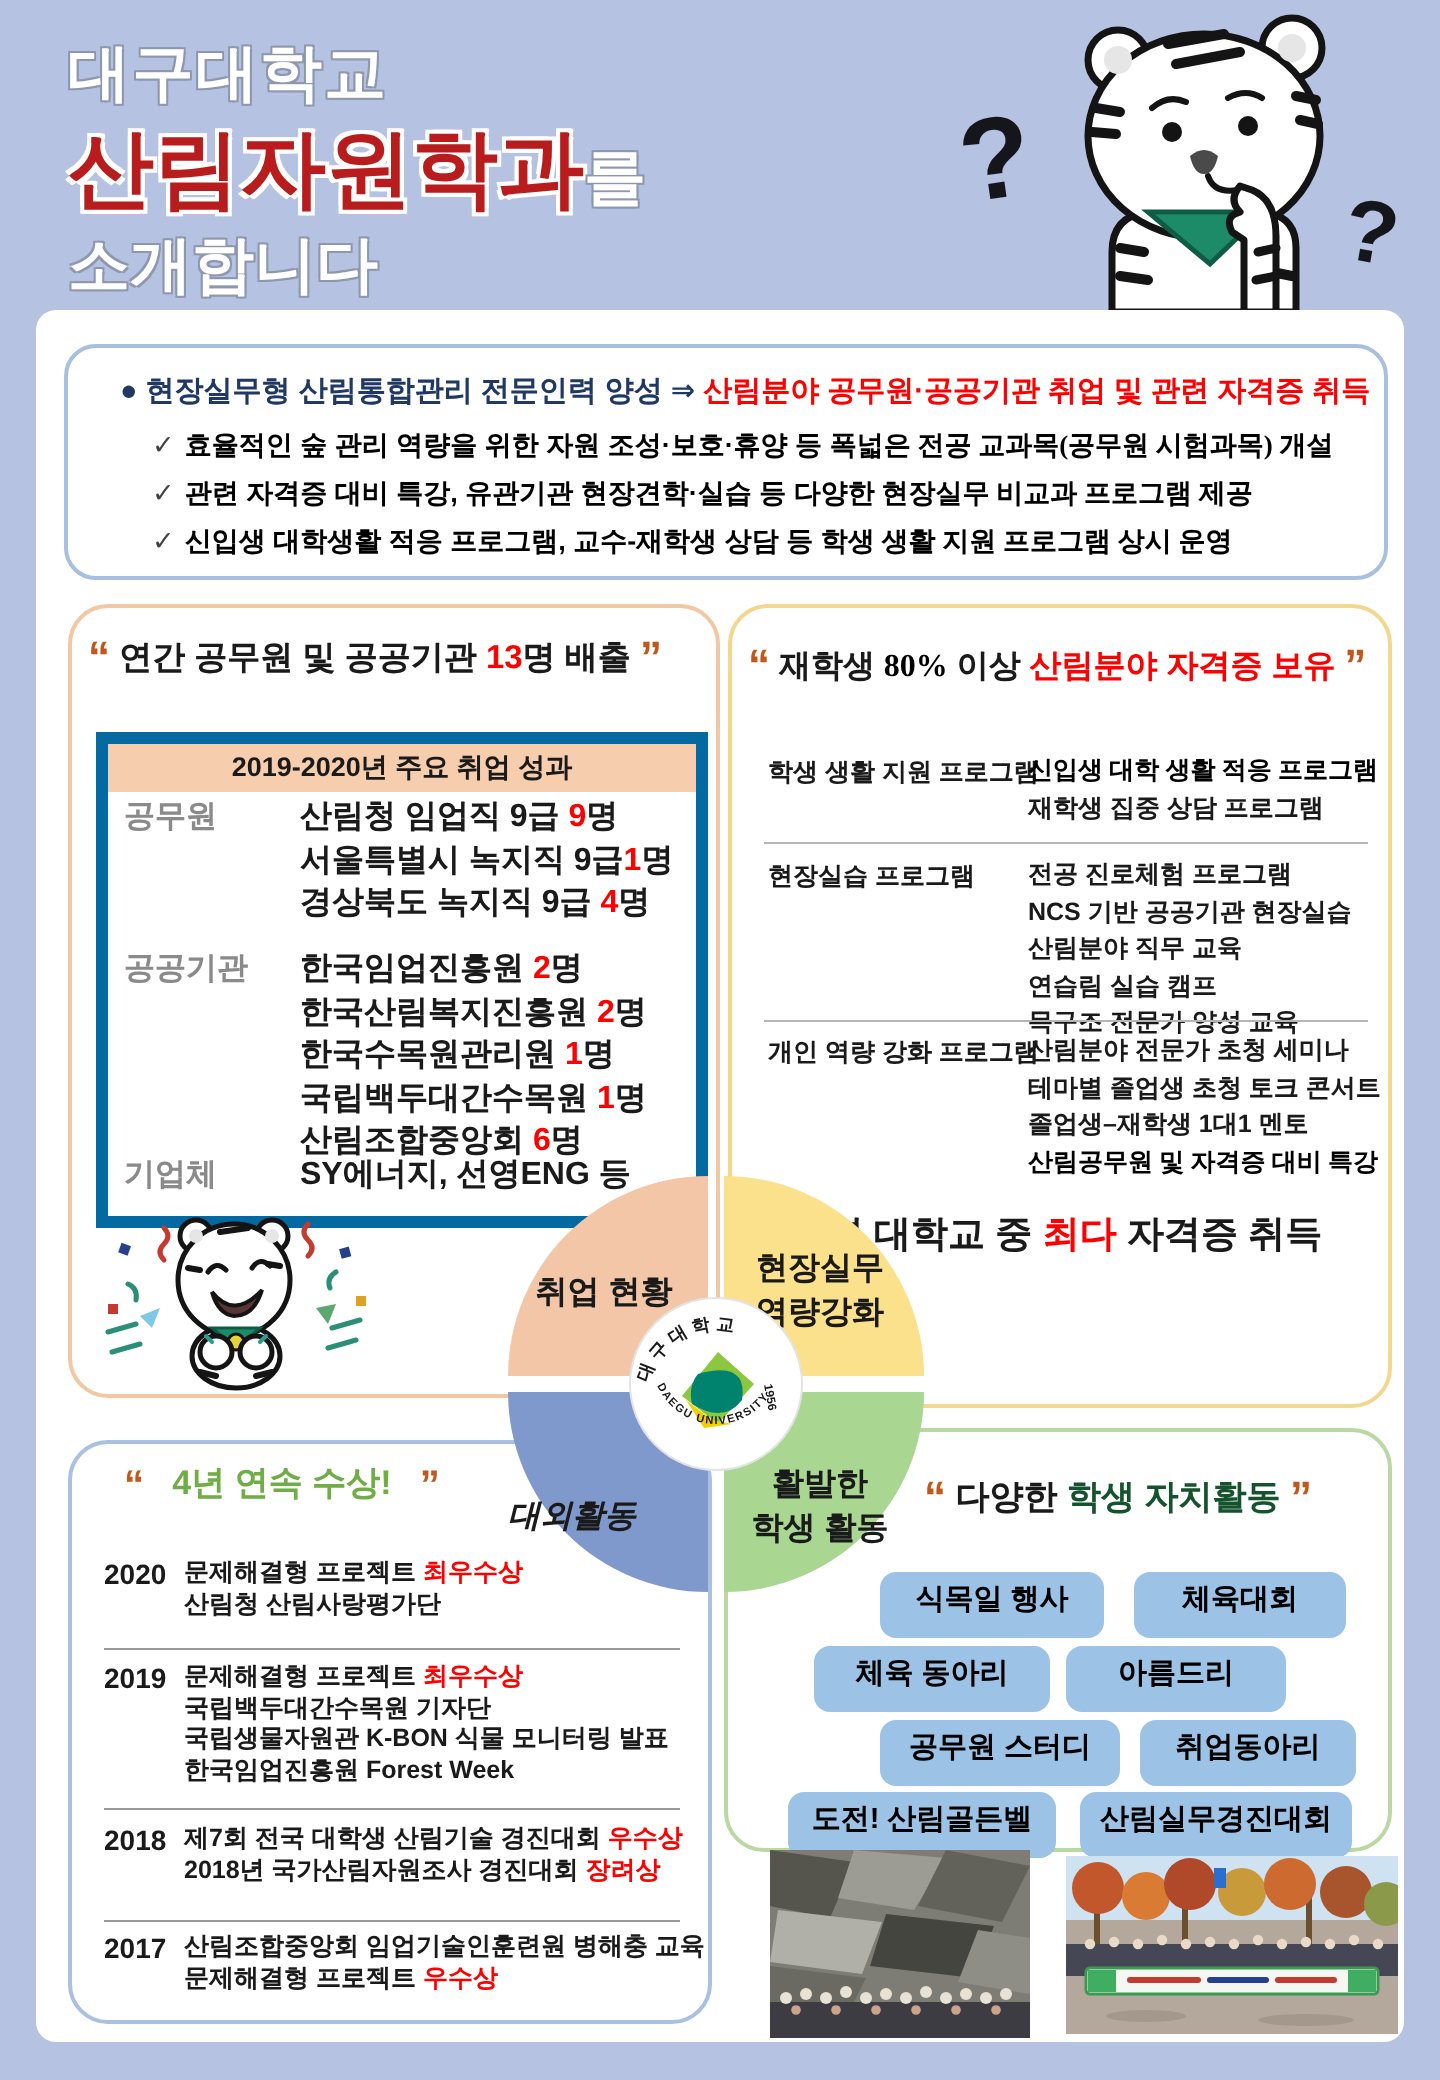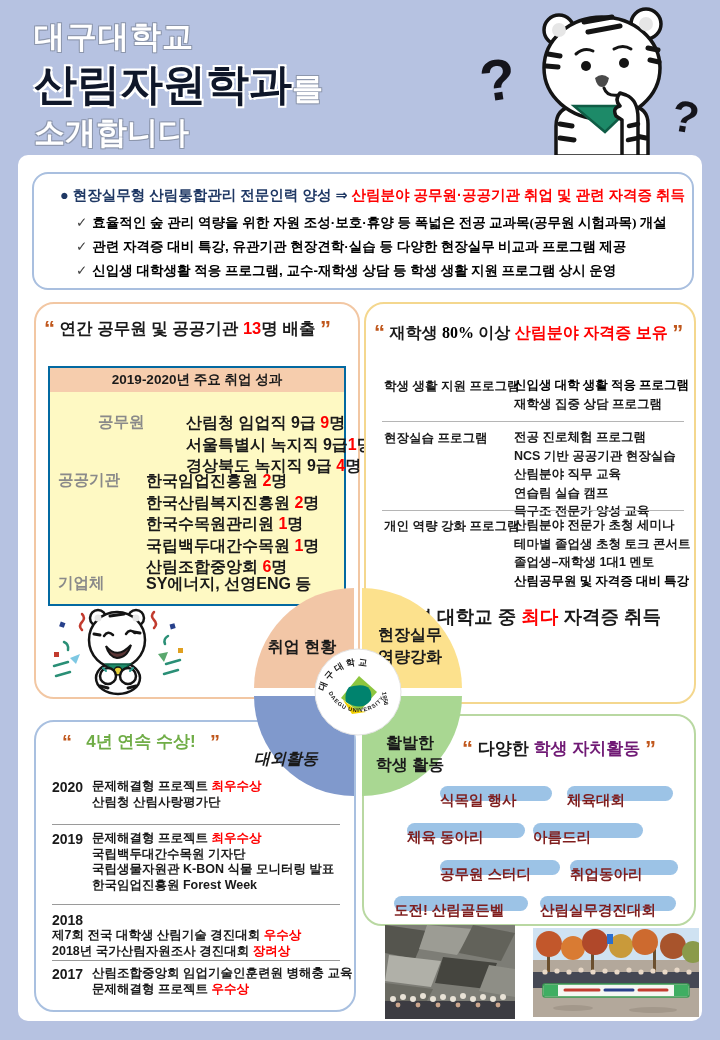--- a/index.html
+++ b/index.html
@@ -6,21 +6,21 @@
   body{width:720px;height:1040px;position:relative;background:#b6c2e1;
        font-family:"Liberation Sans","DejaVu Sans",sans-serif;overflow:hidden;}
   .abs{position:absolute;}
   .nowrap{white-space:nowrap;}
 
   
   .hdr-line{color:#ffffff;font-weight:800;
     text-shadow:1px 1px 0 #8d97ad,-1px -1px 0 #8d97ad,1px -1px 0 #8d97ad,-1px 1px 0 #8d97ad;}
   .hdr1{left:34px;top:16px;font-size:31px;letter-spacing:1px;}
   .hdr2{left:34px;top:56px;font-size:31px;}
-  .hdr2 .green-big{font-size:43px;font-weight:800;color:#0f172a;
+  .hdr2 .green-big{font-size:43px;font-weight:800;color:#b91c1c;
     text-shadow:2px 2px 0 #fff,-2px -2px 0 #fff,2px -2px 0 #fff,-2px 2px 0 #fff;}
   .hdr3{left:34px;top:112px;font-size:31px;}
   .qmark{font-weight:800;color:#15151c;}
   .qm1{left:480px;top:46px;font-size:58px;transform:rotate(-8deg);}
   .qm2{left:672px;top:92px;font-size:44px;transform:rotate(10deg);}
 
   
   .panel{left:18px;top:155px;width:684px;height:866px;background:#ffffff;border-radius:10px;}
 
   
@@ -37,27 +37,27 @@
   .check{color:#444;margin-right:5px;font-weight:bold;}
 
   
   .q{color:#c0571c;font-size:22px;font-weight:800;vertical-align:-2px;}
   .box-title{font-weight:800;white-space:nowrap;color:#1a1a1a;}
 
   
   .emp-box{left:34px;top:302px;width:322px;height:393px;background:#fff;
     border:2px solid #f2c7a3;border-radius:20px;}
   .emp-title{left:44px;top:316px;font-size:16.5px;}
-  .emp-table{left:48px;top:366px;width:294px;height:236px;border:2px solid #0369a1;background:#fef9c3;}
+  .emp-table{left:48px;top:366px;width:294px;height:236px;border:6px solid #0369a1;background:#ffffff;}
   .emp-head{position:absolute;left:0;top:0;width:294px;height:24px;background:#f6cdad;
     font-weight:800;font-size:13.5px;text-align:center;line-height:24px;color:#1a1a1a;}
   .emp-group{position:absolute;left:0;display:flex;}
   .emp-label{width:88px;padding-left:8px;color:#8a8a8a;font-size:15.5px;font-weight:bold;}
   .emp-lines{font-size:16px;font-weight:800;line-height:21.5px;white-space:nowrap;color:#1a1a1a;}
-  .g1{top:44px;margin-left:40px;} .g2{top:102px;justify-content:flex-end;} .g3{top:205px;}
+  .g1{top:26px;} .g2{top:102px;justify-content:flex-end;} .g3{top:205px;}
   .g3 .emp-lines{font-weight:bold;}
 
   
   .cert-box{left:364px;top:302px;width:328px;height:398px;background:#fff;
     border:2px solid #f4d78e;border-radius:20px;}
   .cert-title{left:374px;top:320px;font-size:16px;}
   .cert-row-label{font-size:12.5px;font-weight:bold;color:#1a1a1a;white-space:nowrap;}
   .cert-val{font-size:12.5px;font-weight:bold;line-height:18.5px;white-space:nowrap;color:#1a1a1a;}
   .rl1{left:384px;top:378px;} .rv1{left:514px;top:376px;}
   .rl2{left:384px;top:430px;} .rv2{left:514px;top:428px;}
@@ -68,31 +68,31 @@
     font-weight:800;white-space:nowrap;color:#1a1a1a;}
 
   
   .awd-box{left:34px;top:720px;width:318px;height:288px;background:#fff;
     border:2px solid #a9c0e0;border-radius:20px;}
   .awd-title{left:62px;top:730px;font-size:17px;font-weight:800;color:#70ad47;white-space:nowrap;}
   .awd-title .q{font-size:20px;}
   .awd-item{display:flex;}
   .awd-year{width:40px;font-size:14px;font-weight:800;color:#1a1a1a;}
   .awd-lines{font-size:12.5px;font-weight:bold;line-height:15.5px;white-space:nowrap;color:#1a1a1a;}
-  .a1{left:52px;top:779px;} .a2{left:52px;top:831px;} .a3{left:52px;top:912px;flex-direction:column;} .a4{left:52px;top:966px;}
+  .a1{left:52px;top:779px;} .a2{left:52px;top:831px;} .a3{left:52px;top:912px;} .a4{left:52px;top:966px;}
   .awd-div{height:1px;background:#9a9a9a;left:52px;width:288px;}
   .ad1{top:824px;} .ad2{top:904px;} .ad3{top:960px;}
 
   
   .act-box{left:362px;top:714px;width:330px;height:208px;background:#fff;
     border:2px solid #b9d8a2;border-radius:20px;}
   .act-title{left:462px;top:736px;font-size:17px;}
-  .act-green{color:#701a75;}
-  .badge{position:absolute;height:15px;background:#9cc3e6;border-radius:8px;
-    font-size:14.5px;font-weight:800;color:#7f1d1d;line-height:29px;white-space:nowrap;}
+  .act-green{color:#14532d;}
+  .badge{position:absolute;height:33px;background:#9cc3e6;border-radius:8px;
+    font-size:14.5px;font-weight:800;color:#000000;text-align:center;line-height:29px;white-space:nowrap;}
   .b1{left:440px;top:786px;width:112px;}
   .b2{left:567px;top:786px;width:106px;}
   .b3{left:407px;top:823px;width:118px;}
   .b4{left:533px;top:823px;width:110px;}
   .b5{left:440px;top:860px;width:120px;}
   .b6{left:570px;top:860px;width:108px;}
   .b7{left:394px;top:896px;width:134px;}
   .b8{left:540px;top:896px;width:136px;}
 
   

